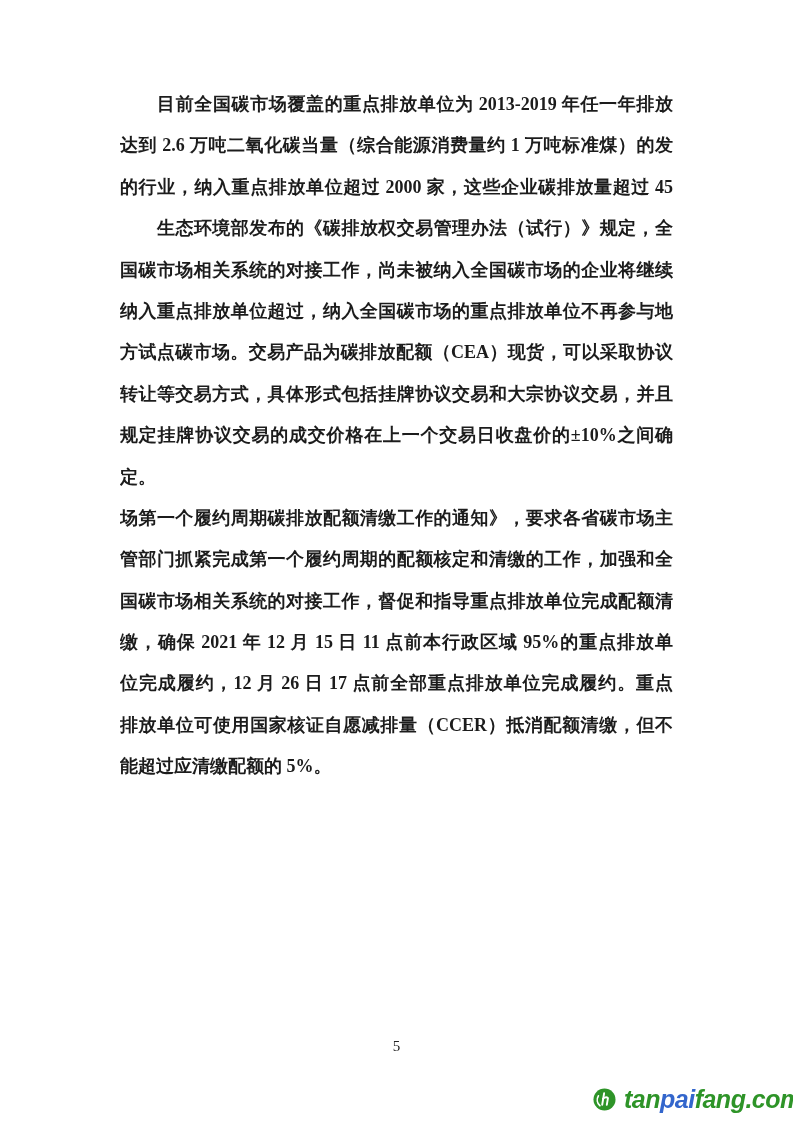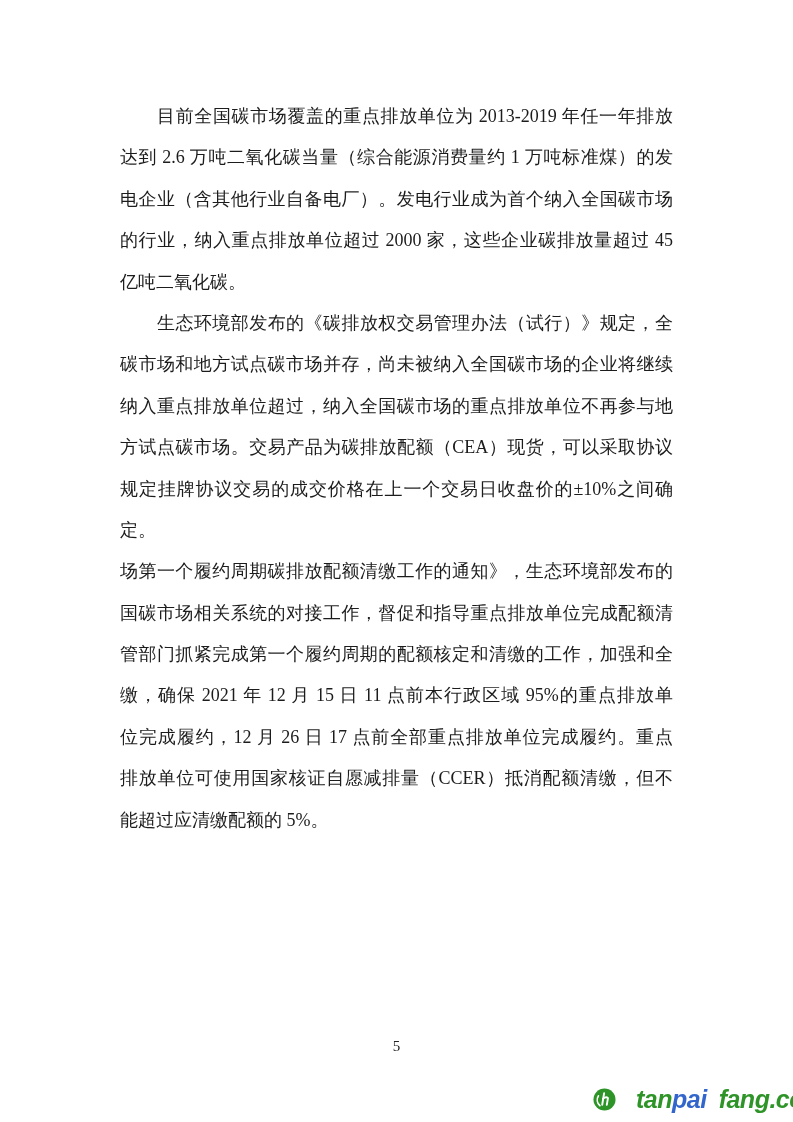--- a/index.html
+++ b/index.html
@@ -7,22 +7,23 @@
   body {
     position: relative;
     background: #ffffff;
     color: #1c1c1c;
     font-family: "Liberation Serif", "DejaVu Serif", serif;
     overflow: hidden;
   }
   .content {
     position: absolute;
     left: 120px;
-    top: 96px;
+    top: 84px;
     width: 553px;
+    font-weight: bold;
   }
   .line {
     font-size: 18px;
     height: 41.4px;
     line-height: 41.4px;
     text-align: justify;
     text-align-last: justify;
     overflow: hidden;
   }
   .line.first { text-indent: 37px; }
@@ -45,49 +46,48 @@
   }
   .wm-icon { width: 23px; height: 23px; display: block; margin-right: 8px; }
   .wm-text {
     font-family: "Liberation Sans", "DejaVu Sans", sans-serif;
     font-weight: bold;
     font-style: italic;
     font-size: 25px;
     letter-spacing: -0.5px;
     white-space: nowrap;
   }
-  .wm-green { color: #2e9428; margin-left: 12px; }
+  .wm-green { color: #2e9428; }
   .wm-blue  { color: #3366cc; }
 </style>
 </head>
 <body>
 
 <div class="content">
 
   <div>
     <div class="line first">目前全国碳市场覆盖的重点排放单位为 2013-2019 年任一年排放</div>
     <div class="line">达到 2.6 万吨二氧化碳当量（综合能源消费量约 1 万吨标准煤）的发</div>
-    <div class="line">电企业（含其他行业自备电厂）。发电行业成为首个纳入全国碳市场</div>
     <div class="line">的行业，纳入重点排放单位超过 2000 家，这些企业碳排放量超过 45</div>
-    <div class="line last">亿吨二氧化碳。</div>
   </div>
 
   <div>
     <div class="line first">生态环境部发布的《碳排放权交易管理办法（试行）》规定，全国</div>
-    <div class="line">碳市场和地方试点碳市场并存，尚未被纳入全国碳市场的企业将继续</div>
+    <div class="line">国碳市场相关系统的对接工作，尚未被纳入全国碳市场的企业将继续</div>
     <div class="line">纳入重点排放单位超过，纳入全国碳市场的重点排放单位不再参与地</div>
     <div class="line">方试点碳市场。交易产品为碳排放配额（CEA）现货，可以采取协议</div>
+    <div class="line">转让等交易方式，具体形式包括挂牌协议交易和大宗协议交易，并且</div>
     <div class="line">规定挂牌协议交易的成交价格在上一个交易日收盘价的±10%之间确</div>
     <div class="line last">定。</div>
   </div>
 
   <div>
-    <div class="line">场第一个履约周期碳排放配额清缴工作的通知》，生态环境部发布的</div>
+    <div class="line">场第一个履约周期碳排放配额清缴工作的通知》，要求各省碳市场主</div>
+    <div class="line">管部门抓紧完成第一个履约周期的配额核定和清缴的工作，加强和全</div>
     <div class="line">国碳市场相关系统的对接工作，督促和指导重点排放单位完成配额清</div>
-    <div class="line">管部门抓紧完成第一个履约周期的配额核定和清缴的工作，加强和全</div>
     <div class="line">缴，确保 2021 年 12 月 15 日 11 点前本行政区域 95%的重点排放单</div>
     <div class="line">位完成履约，12 月 26 日 17 点前全部重点排放单位完成履约。重点</div>
     <div class="line">排放单位可使用国家核证自愿减排量（CCER）抵消配额清缴，但不</div>
     <div class="line last">能超过应清缴配额的 5%。</div>
   </div>
 
 </div>
 
 <div class="page-num">5</div>
 

